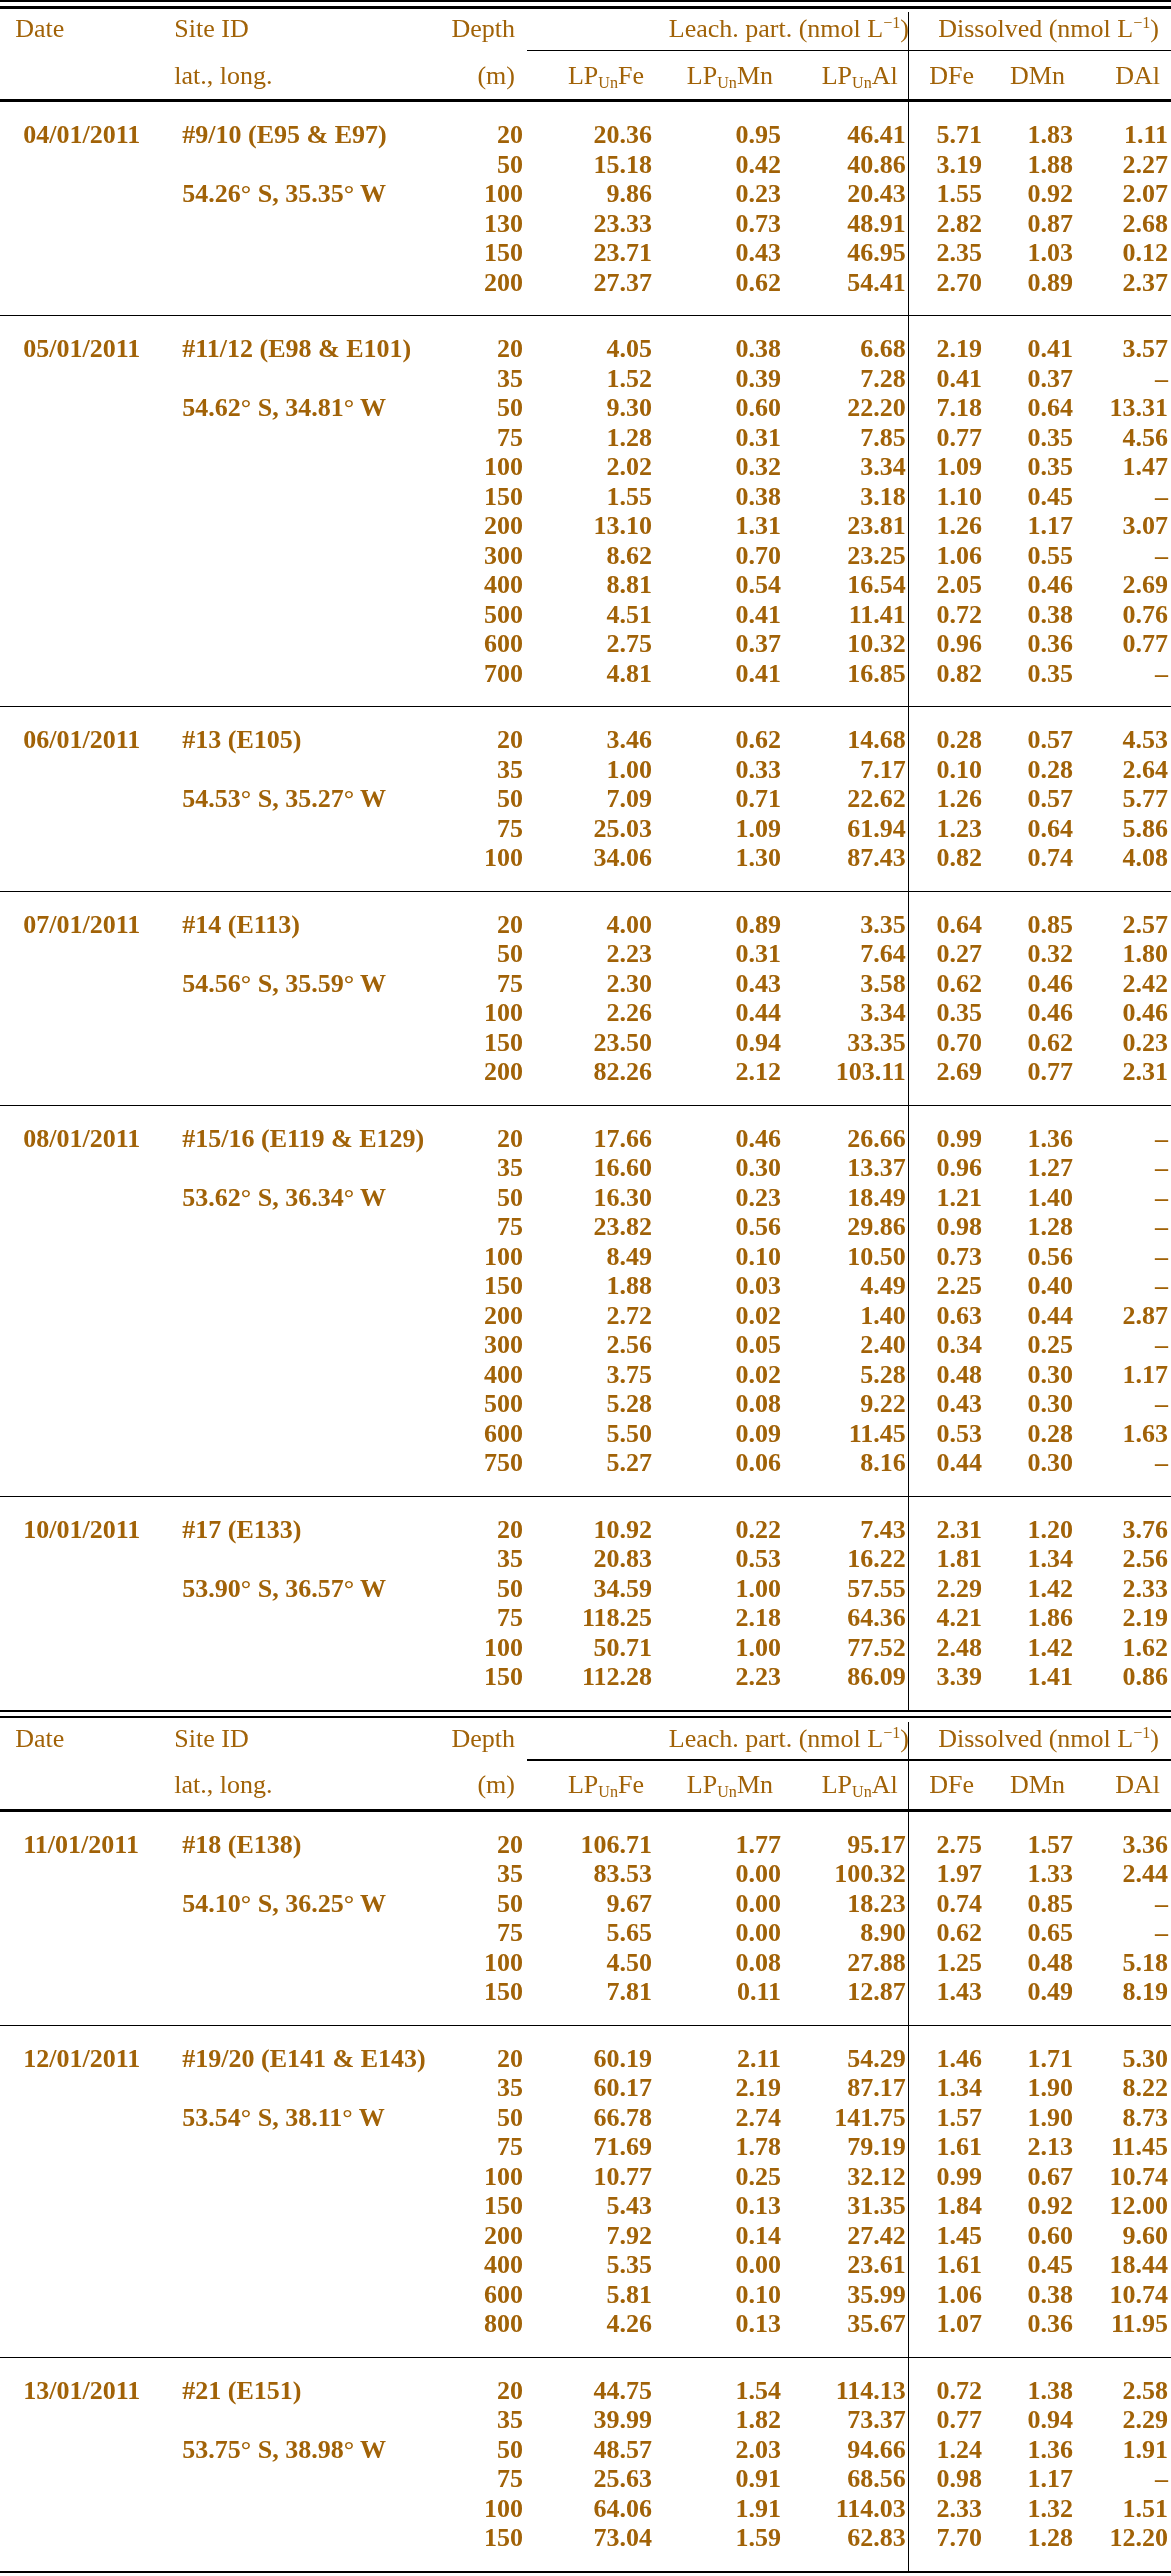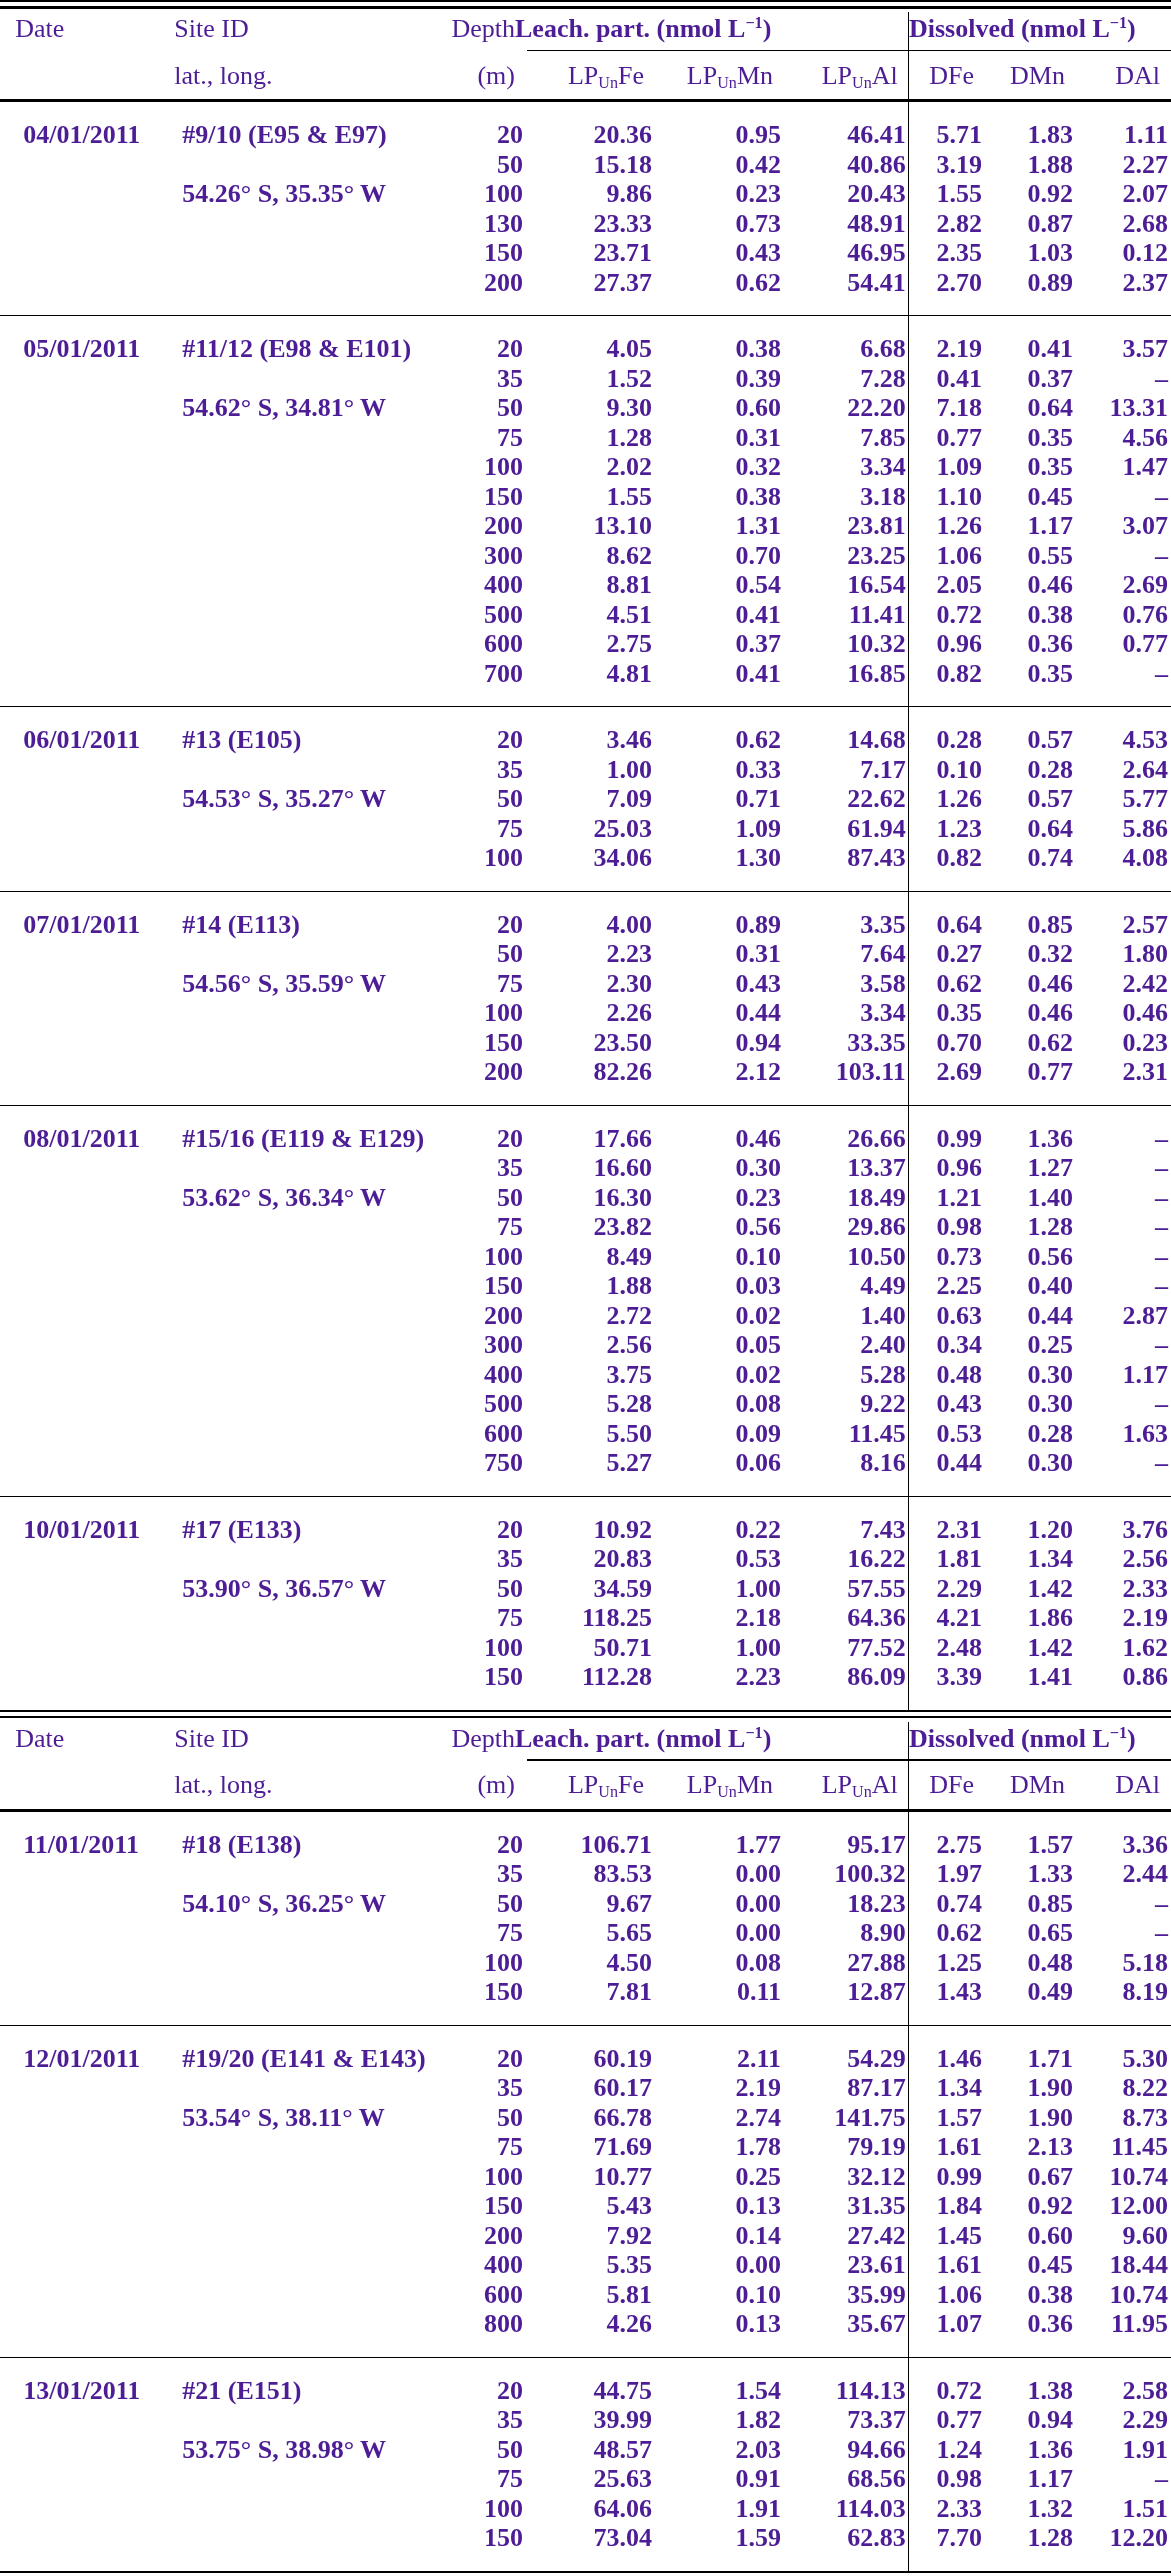--- a/index.html
+++ b/index.html
@@ -1,19 +1,19 @@
 <!DOCTYPE html>
 <html style="font-size:9px"><head>
 <meta charset="utf-8">
 <style>
   html,body{margin:0;padding:0;background:#ffffff;}
   .page{
     width:1171px;
     background:#ffffff;
-    color:#4c1d95;
+    color:#a16207;
     font-family:"Liberation Serif", serif;
     font-size:26px;
     line-height:29.5px;
   }
   
   .rule-pair .r1{height:2.3px;background:#000;}
   .rule-pair .rgap{height:4px;}
   .rule-pair .r2{height:2.3px;background:#000;}
   .headrule{height:2.8px;background:#000;}
   .midrule-row{height:1.7px;}
@@ -29,21 +29,21 @@
   .block{position:relative;padding:18px 8px;border-bottom:1.7px solid #000;font-weight:bold;}
   .block.last{border-bottom:none;}
   .block::after{
     content:"";position:absolute;left:908px;top:0;bottom:0;width:1.1px;background:#000;
   }
   .drow{display:grid;grid-template-columns:159px 312px 44px 129px 129px 136px 65px 91px 95px;height:29.5px;}
   .c{white-space:nowrap;}
   .date-c,.site-c{padding-left:15.3px;text-align:left;}
   .num{text-align:right;}
   .lpal{padding-right:11.3px;box-sizing:border-box;}
-  .grp{text-align:left;font-weight:bold;}
+  .grp{text-align:right;}
   sub{font-size:0.62em;vertical-align:-0.25em;line-height:0;}
   sup{font-size:0.62em;vertical-align:0.55em;line-height:0;}
 </style>
 </head>
 <body>
 
 <div class="page">
   <div id="tables-root">
   <section class="dtable">
     <div class="rule-pair">

